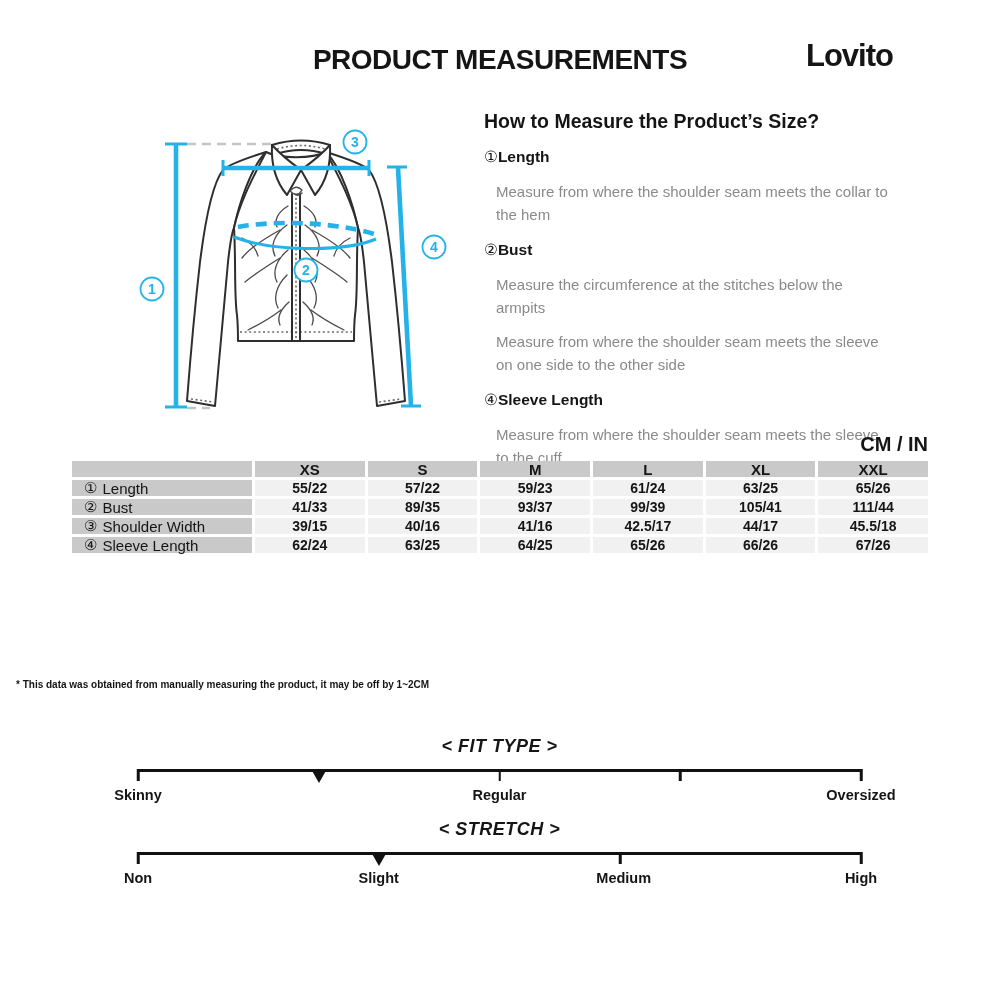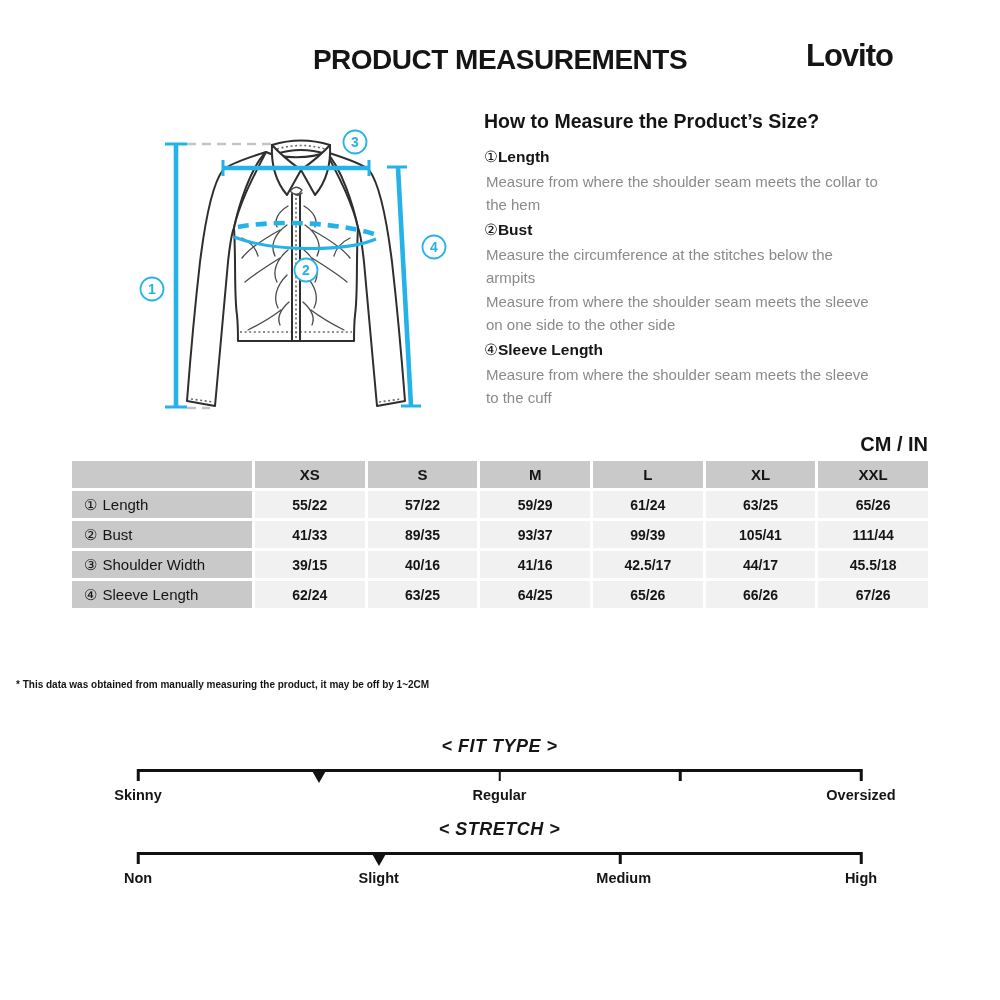--- a/index.html
+++ b/index.html
@@ -32,27 +32,27 @@
   .cy-mid{stroke:var(--accent);fill:none;stroke-width:3;}
   .cy-cap{stroke:var(--accent);fill:none;stroke-width:3;}
   .cy-circle{fill:#fff;stroke:var(--accent);stroke-width:1.8;}
   .cy-num{fill:var(--accent);font-size:14px;font-weight:700;text-anchor:middle;}
 
   
   .howto{position:absolute;left:484px;top:110px;width:450px;}
   .howto-title{margin:0 0 12px 0;font-size:19.5px;font-weight:700;}
   .hi-head{font-size:15.5px;font-weight:700;line-height:24px;}
   .hi-num{font-weight:400;}
-  .hi-desc{margin:2px;font-size:15px;line-height:22.5px;color:var(--desc-gray);width:396px;}
+  .hi-desc{margin:12px;font-size:15px;line-height:22.5px;color:var(--desc-gray);width:396px;}
 
   
   .unit-label{position:absolute;right:72px;top:433px;font-size:20px;font-weight:700;}
   .size-table{position:absolute;left:72px;top:461px;width:856px;
     display:grid;grid-template-columns:180px repeat(6,1fr);gap:3px;}
-  .cell{height:27px;display:flex;align-items:center;justify-content:center;font-size:15px;}
+  .cell{height:16px;display:flex;align-items:center;justify-content:center;font-size:15px;}
   .cell.head{background:var(--table-head-bg);font-weight:700;}
   .cell.rowlabel{background:var(--table-head-bg);justify-content:flex-start;padding-left:12px;}
   .cell.rowlabel .num{margin-right:5px;}
   .cell.value{background:var(--table-cell-bg);font-weight:700;font-size:14px;}
 
   
   .disclaimer{position:absolute;left:0;right:0;top:663px;text-align:left;
     font-size:10px;font-weight:700;margin:16px;}
 
   
@@ -187,21 +187,21 @@
       <div class="cell head">M</div>
       <div class="cell head">L</div>
       <div class="cell head">XL</div>
       <div class="cell head">XXL</div>
       <div class="cell rowlabel">
         <span class="num">①</span>
         <span>Length</span>
       </div>
       <div class="cell value">55/22</div>
       <div class="cell value">57/22</div>
-      <div class="cell value">59/29</div>
+      <div class="cell value">59/23</div>
       <div class="cell value">61/24</div>
       <div class="cell value">63/25</div>
       <div class="cell value">65/26</div>
       <div class="cell rowlabel">
         <span class="num">②</span>
         <span>Bust</span>
       </div>
       <div class="cell value">41/33</div>
       <div class="cell value">89/35</div>
       <div class="cell value">93/37</div>

